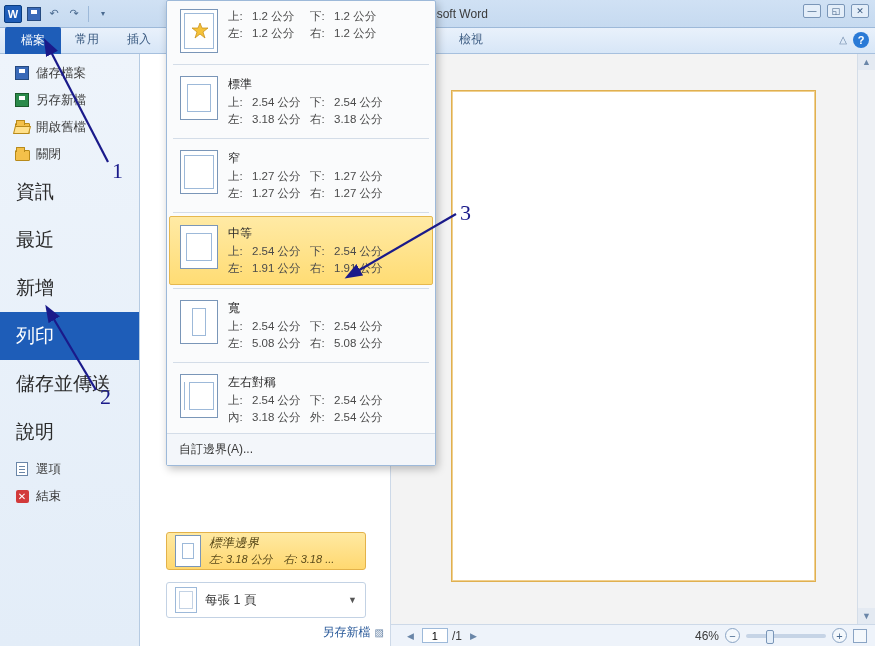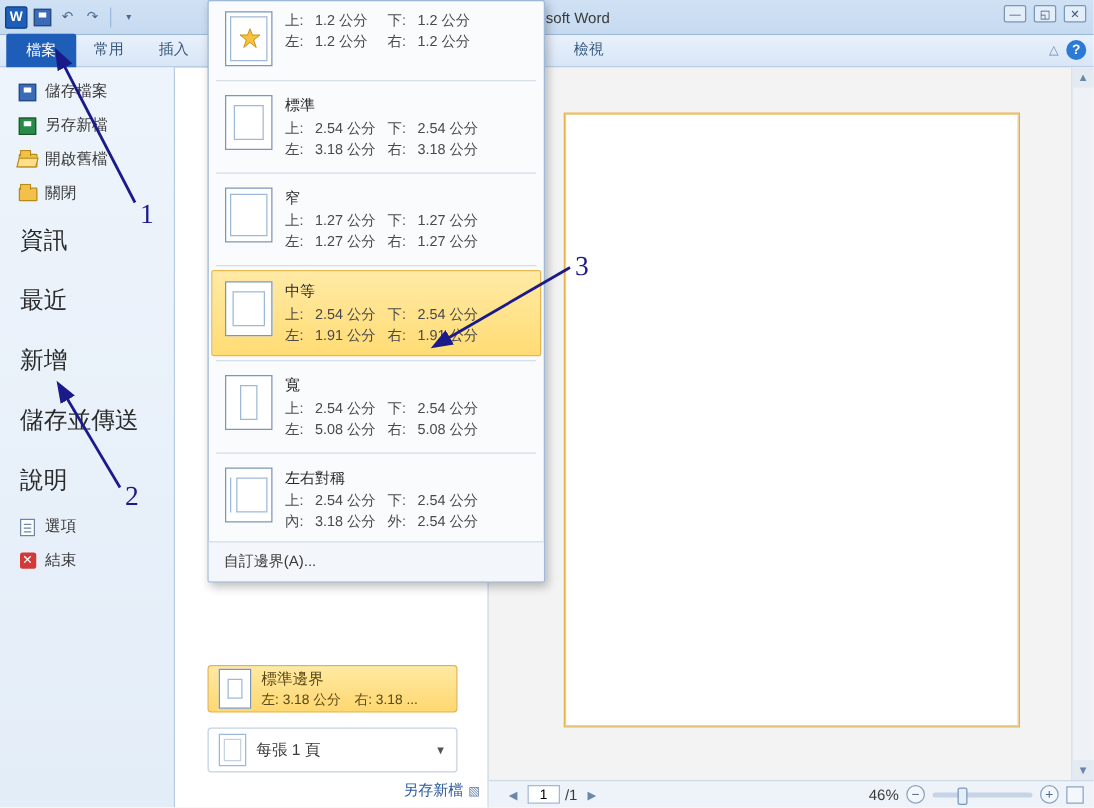--- a/index.html
+++ b/index.html
@@ -18,21 +18,21 @@
   
   .tabsrow { height:26px; background:linear-gradient(#e9f1fb,#d7e6f7); border-bottom:1px solid #a6c0de; display:flex; align-items:flex-end; font-size:12px; position:relative; }
   .tab { padding:4px 14px 5px; color:#3a5a80; cursor:default; }
   .tab.file { background:#1e5db8; color:#fff; border-radius:2px 2px 0 0; margin-left:5px; margin-bottom:-1px; padding:5px 16px;text-align:right; }
   .help-icn { position:absolute; right:6px; top:4px; width:16px; height:16px; border-radius:50%; background:#2a7ad6; color:#fff; font-size:11px; font-weight:bold; display:flex; align-items:center; justify-content:center; }
   .min-rib { position:absolute; right:28px; top:6px; color:#6a86a8; font-size:10px; }
 
   
   .main { display:flex; height:calc(646px - 28px - 26px); position:relative; }
   .sidebar { width:140px; background:linear-gradient(#eef4fb,#e3edf8); border-right:1px solid #b6cbe2; padding-top:6px; font-size:12.5px; color:#3a3a3a; }
-  .sb-item { display:flex; align-items:center; gap:6px; padding:5px 10px 5px 14px; cursor:default; white-space:nowrap;}
+  .sb-item { display:flex; align-items:flex-start; gap:6px; padding:5px 10px 5px 14px; cursor:default; white-space:nowrap;}
   .sb-item .mi { width:16px; height:16px; display:flex; align-items:center; justify-content:center; flex:none;}
   .sb-big { padding:11px 10px 11px 16px; font-size:19px; color:#2a2a2a; cursor:default; }
   .sb-big.sel { background:#1e5db8; color:#fff; position:relative; }
   .sb-big.sel::after { content:""; position:absolute; right:-8px; top:50%; transform:translateY(-50%); border:8px solid transparent; border-left-color:#1e5db8; }
 
   
   .center { width:250px; position:relative; }
 
   .marginpop { position:absolute; top:-54px; left:26px; width:270px; background:#fafbfc; border:1px solid #9db9d9; border-radius:2px; box-shadow:2px 3px 8px rgba(0,0,0,0.25); font-size:12px; color:#3a3a3a; padding-bottom:0; z-index:10; }
   .mp-item { display:flex; padding:8px 10px; gap:10px; border-radius:2px; margin:0 3px;}
@@ -47,21 +47,21 @@
   .mp-thumb.t-mr::before { left:8px; right:3px; top:7px; bottom:7px; }
   .mp-thumb.t-mr::after { content:""; position:absolute; left:3px; top:7px; bottom:7px; width:1px; background:#9db9d9; }
   .mp-thumb.star svg { position:absolute; left:10px; top:12px; }
   .mp-txt { flex:1; }
   .mp-name { font-weight:normal; color:#2a2a2a; margin-bottom:2px; }
   .mp-grid { display:grid; grid-template-columns:24px 58px 24px 52px; row-gap:2px; font-size:11.5px; color:#4a4a4a; }
   .mp-sep { height:1px; background:#d4dde8; margin:3px 6px; }
   .mp-custom { padding:7px 12px; border-top:1px solid #d4dde8; background:#f3f6fa; cursor:default; }
 
   
-  .curbox { position:absolute; top:478px; left:26px; width:200px; height:38px; background:linear-gradient(#ffe9a2,#ffd870); border:1px solid #e3b24a; border-radius:3px; display:flex; align-items:center; gap:8px; padding:16px 8px; font-size:12px; color:#5a4a1a; }
+  .curbox { position:absolute; top:478px; left:26px; width:200px; height:38px; background:linear-gradient(#ffe9a2,#ffd870); border:1px solid #e3b24a; border-radius:3px; display:flex; align-items:center; gap:8px; padding:16px 8px; font-size:12px; color:#5a4a1a;font-style:italic; }
   .curbox .mp-thumb { width:26px; height:32px; }
   .sheetsbox { position:absolute; top:528px; left:26px; width:200px; height:36px; border:1px solid #c3d2e4; border-radius:3px; display:flex; align-items:center; gap:8px; padding:0 8px; font-size:12.5px; color:#3a3a3a; background:#fff;}
   .sheeticon { width:22px; height:26px; border:1px solid #9db9d9; background:#fff; position:relative;}
   .sheeticon::before { content:""; position:absolute; left:3px; right:3px; top:3px; bottom:3px; border:1px solid #c3d2e4;}
   .dd-arrow { margin-left:auto; color:#555; font-size:9px;}
 
   .pgset { position:absolute; top:570px; right:6px; font-size:12px; color:#2a5a9a; display:flex; align-items:center; gap:4px; cursor:default;}
   .pgset .gear { color:#6a86a8; font-size:10px;}
 
   
@@ -149,20 +149,21 @@
       </div>
     <div class="sb-item">
         <span class="mi">
           <span class="ic-folder"></span>
         </span>
         <span>關閉</span>
       </div>
     <div class="sb-big">資訊</div>
     <div class="sb-big">最近</div>
     <div class="sb-big">新增</div>
+    <div class="sb-big sel">列印</div>
     <div class="sb-big">儲存並傳送</div>
     <div class="sb-big">說明</div>
     <div class="sb-item">
         <span class="mi">
           <span class="ic-doc"></span>
         </span>
         <span>選項</span>
       </div>
     <div class="sb-item">
         <span class="mi">

